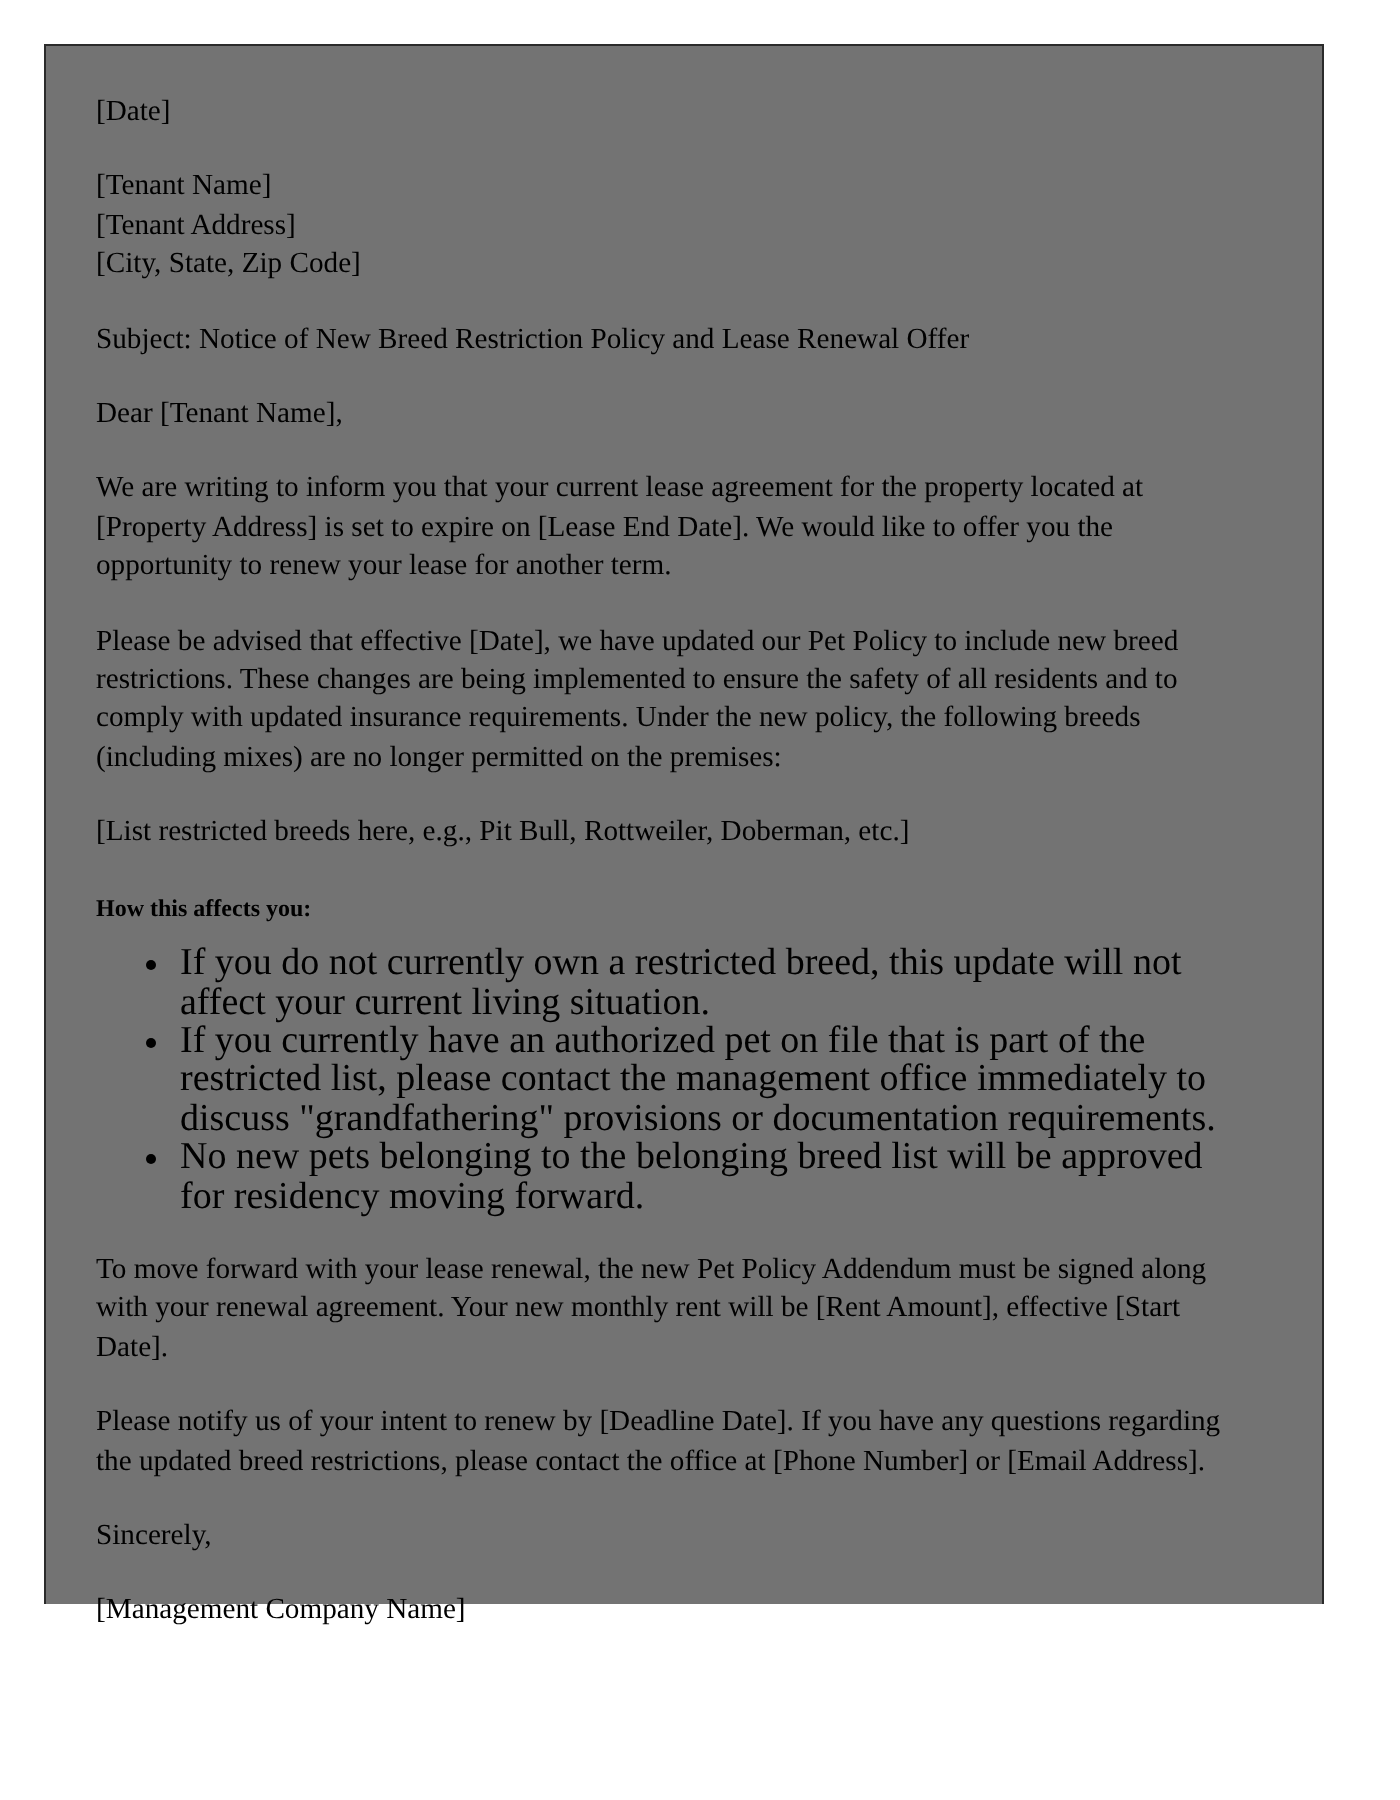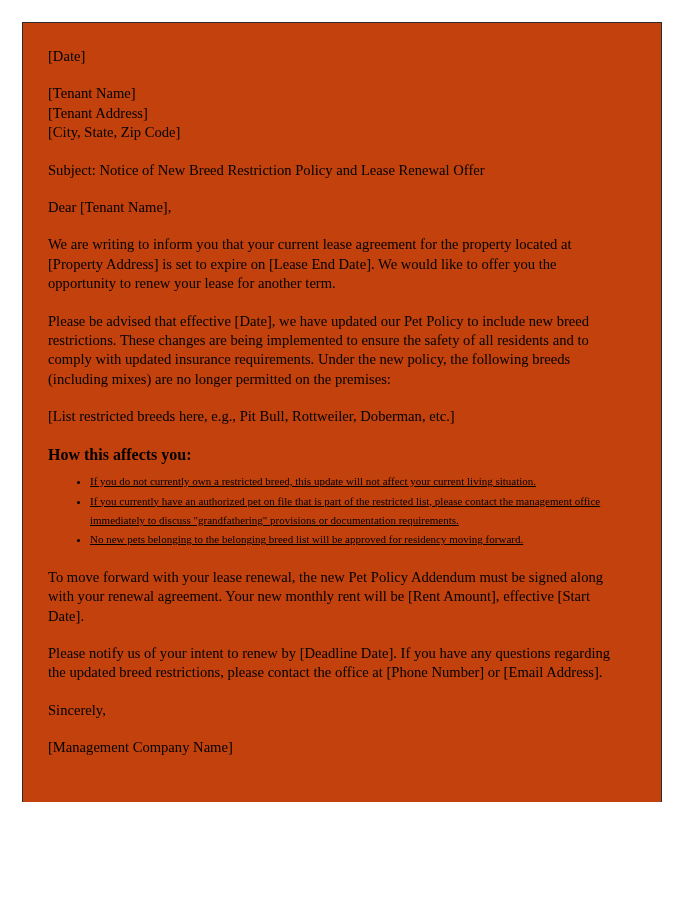--- a/index.html
+++ b/index.html
@@ -22,21 +22,21 @@
     position: absolute;
     left: 22px;
     top: 22px;
     width: 640px;                 
     height: 780px;                
     box-sizing: border-box;
     border-top: 1.5px solid #2b2b2b;
     border-left: 1.5px solid #2b2b2b;
     border-right: 1.5px solid #2b2b2b;
     border-bottom: none;
-    background: #c2410c;
+    background: #737373;
   }
 
   .letter-body {
     position: absolute;
     left: 25px;                   
     top: 24px;
     width: 580px;                 
   }
 
   .para {
@@ -53,41 +53,40 @@
 
   .block {
     margin: 0 0 18px 0;
   }
 
   .block .para {
     margin-bottom: 0;
   }
 
   .heading {
-    font-size: 16px;
+    font-size: 12px;
     line-height: 19.4px;
     font-weight: bold;
     margin: 0 0 8px 0;
   }
 
   .bullet-list {
     margin: 0 0 18px 0;
     padding: 0 0 0 42px;          
     width: 572px;
     box-sizing: border-box;
     list-style-type: disc;
   }
 
   .bullet-list li {
-    font-size: 11px;
+    font-size: 19px;
     line-height: 19.4px;
     margin: 0;
     padding: 0;
     text-align: left;
-    text-decoration: underline;
   }
 </style>
 </head>
 <body>
 
 <div class="page-frame">
   <div class="letter-body">
 
     <p class="para">[Date]</p>
 

